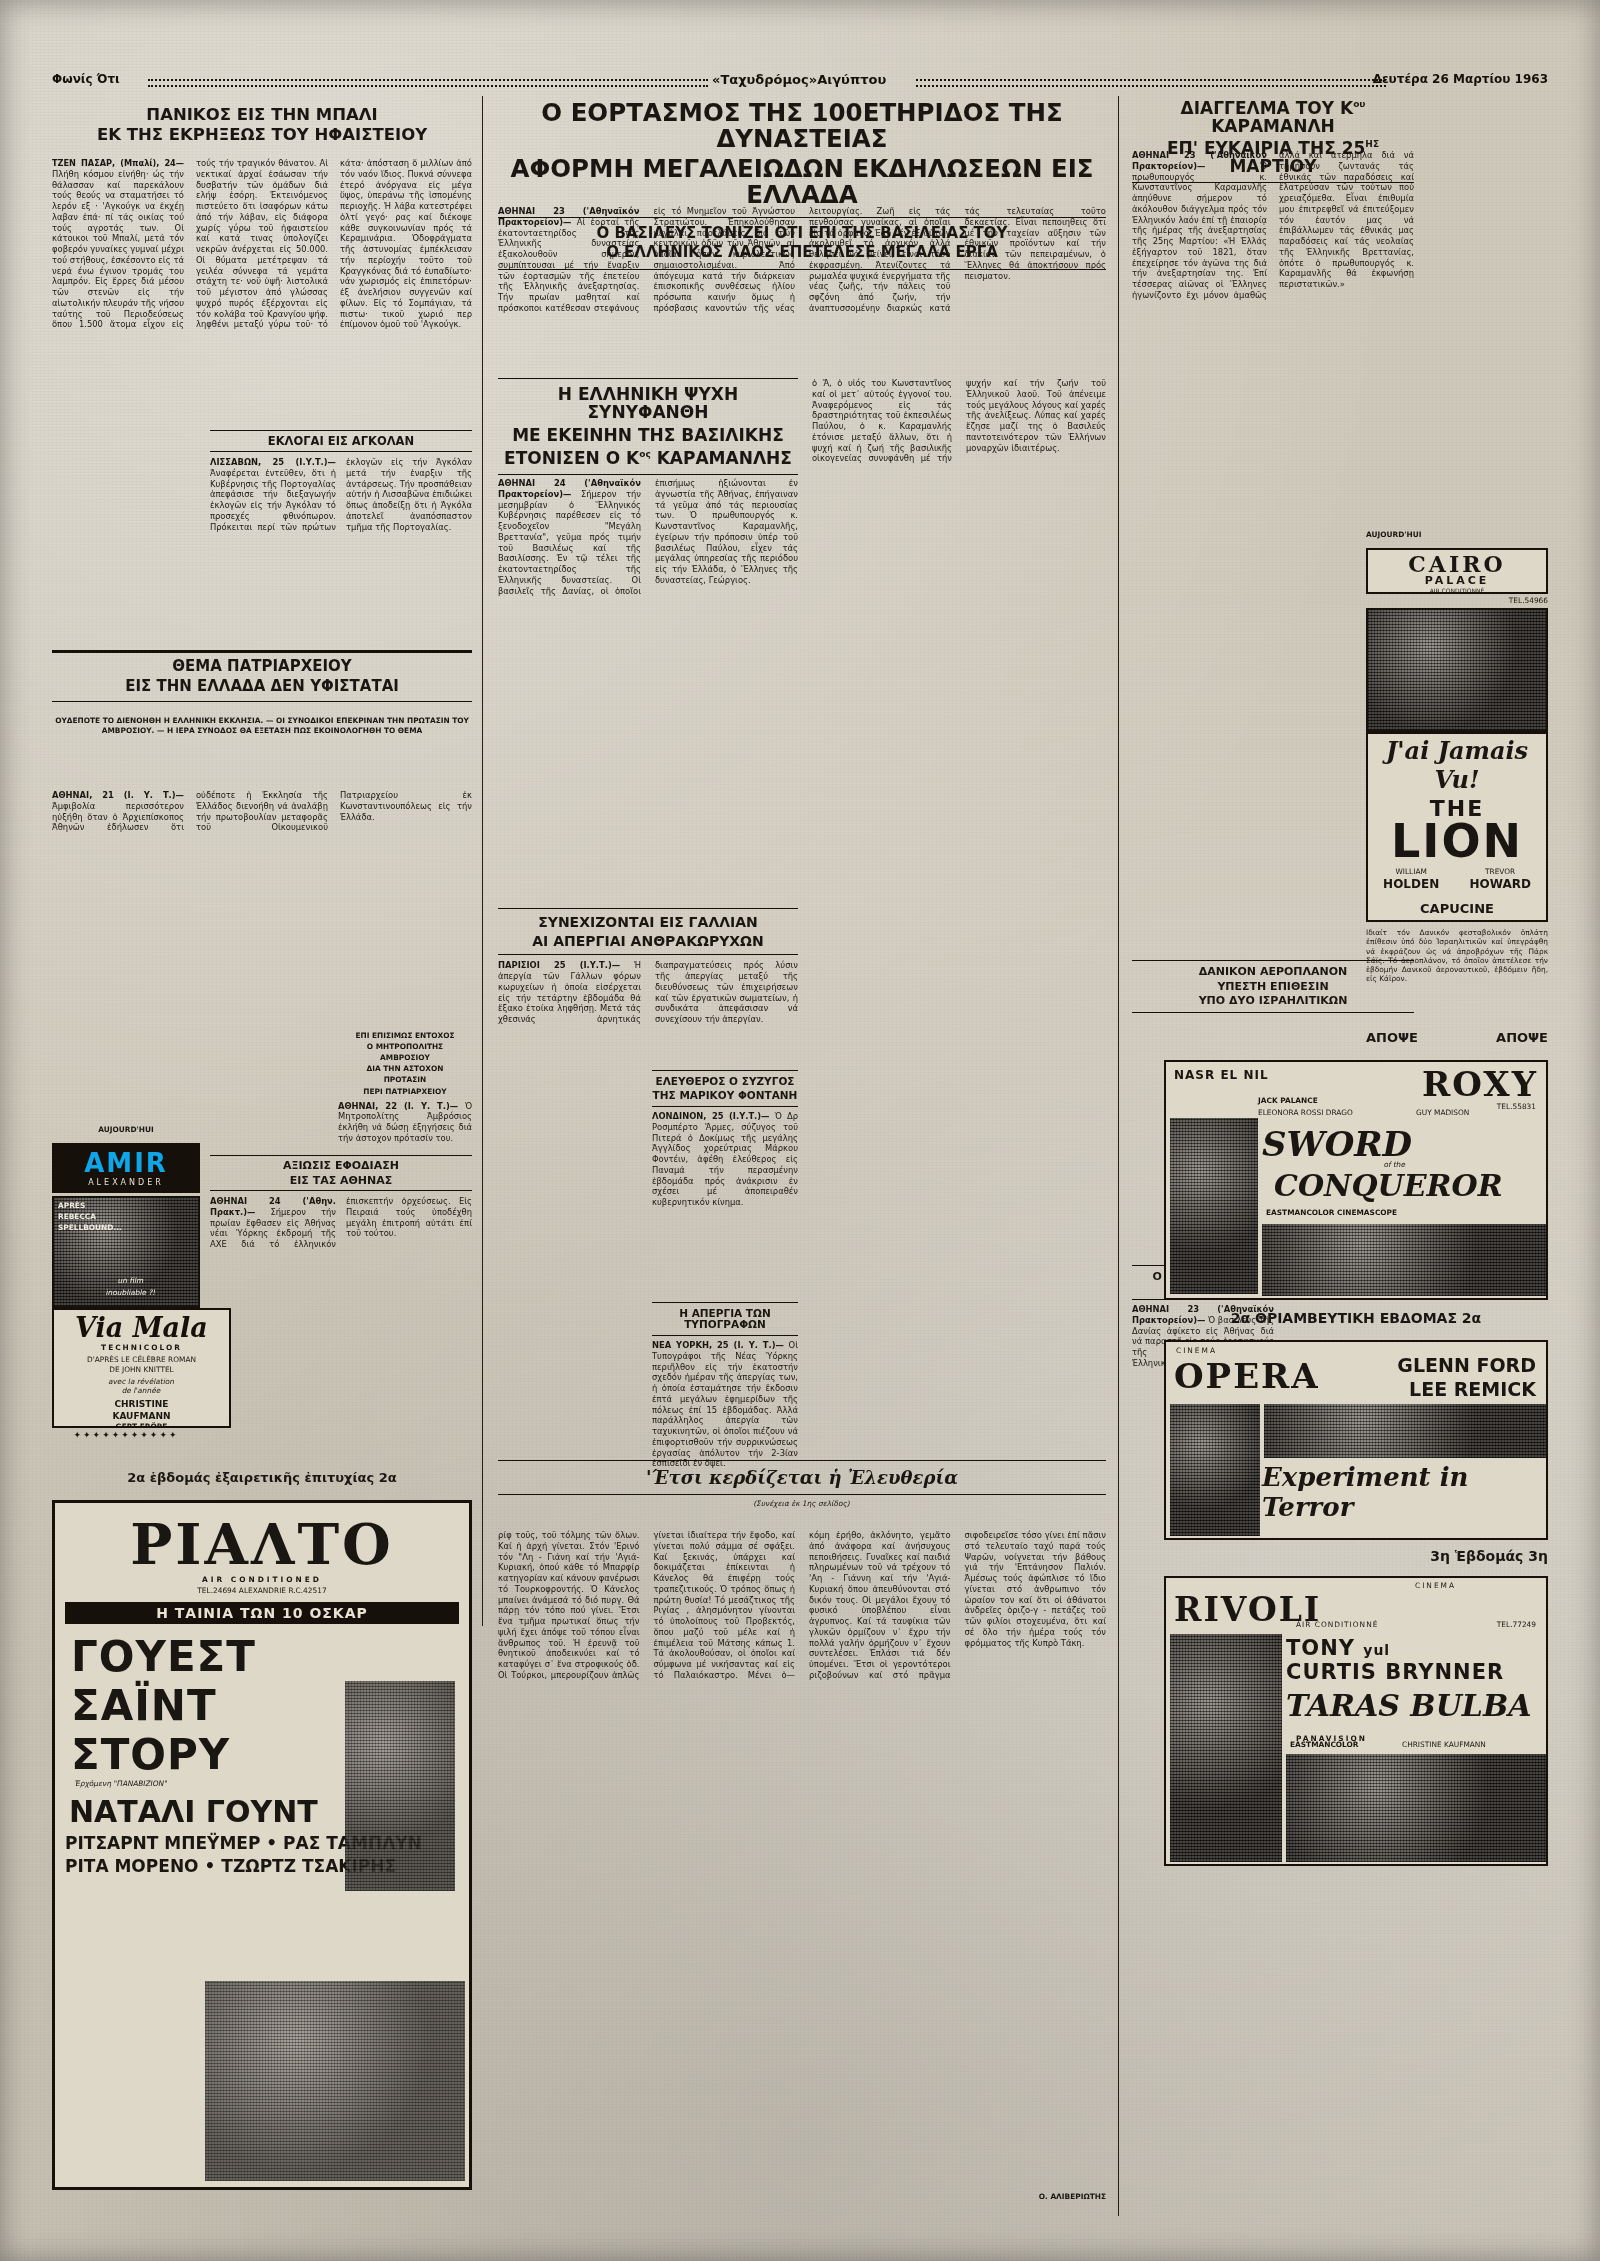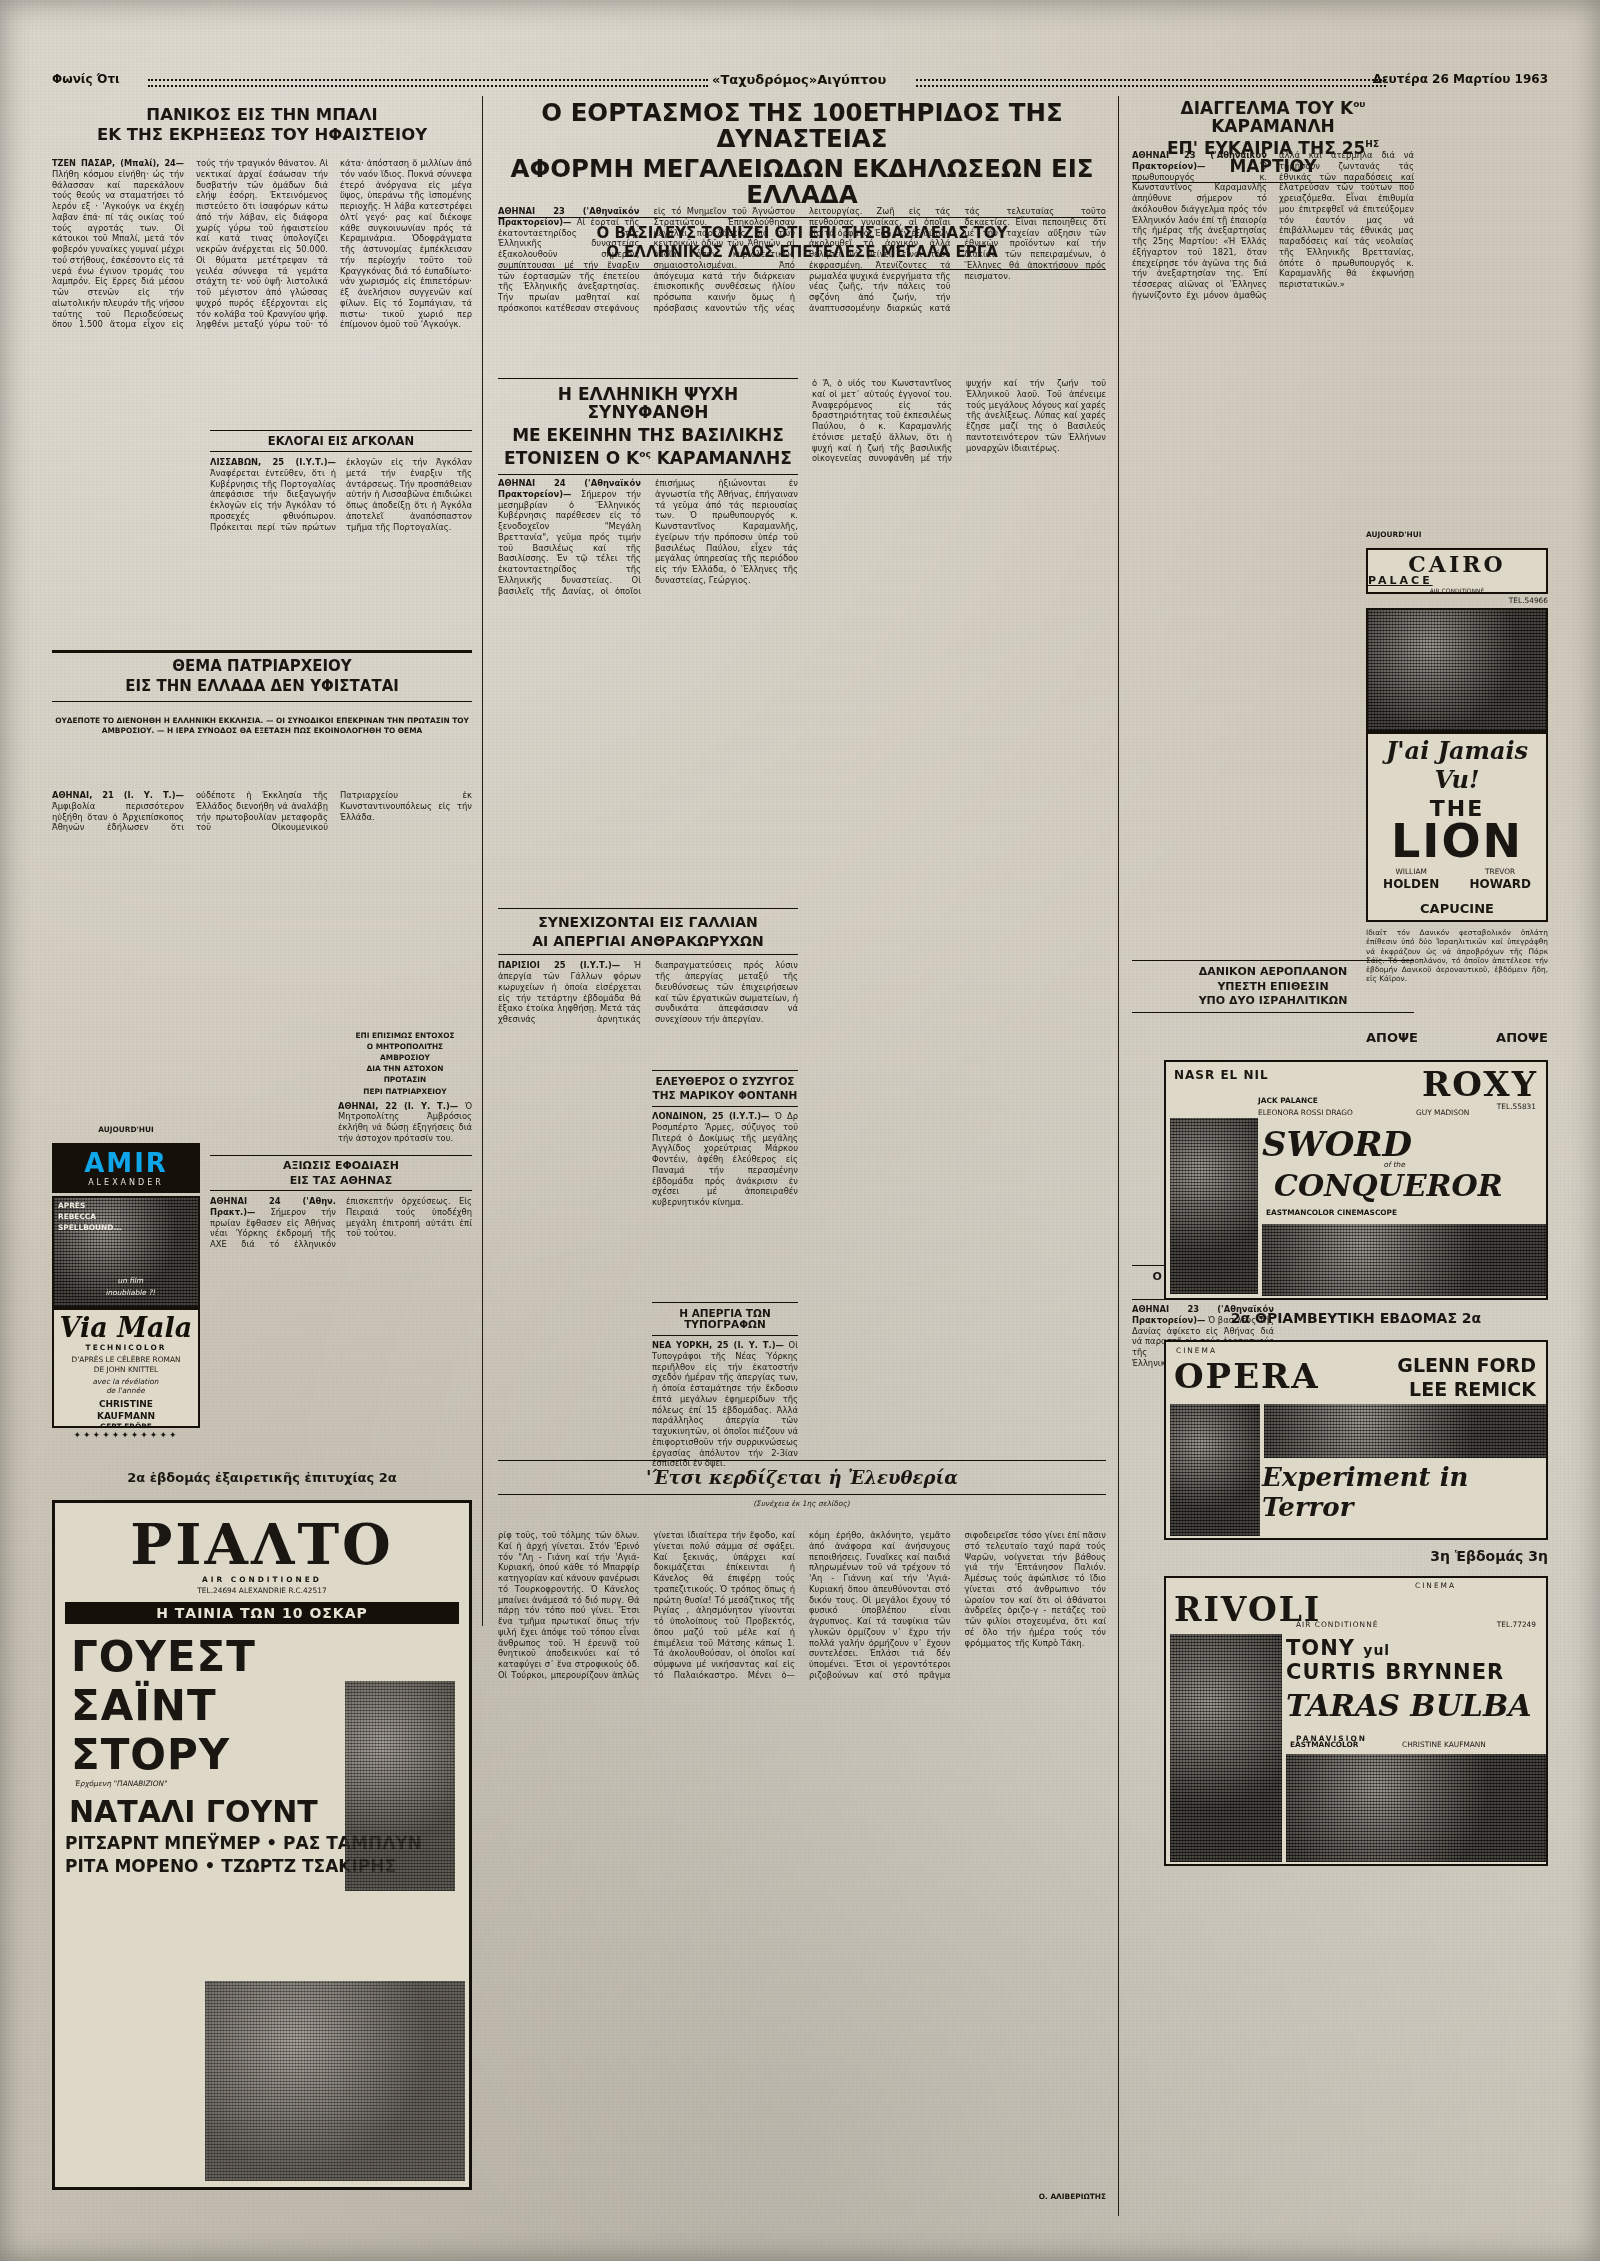--- a/index.html
+++ b/index.html
@@ -137,21 +137,21 @@
     <div style="color:#0ea5e9;font-weight:bold;font-size:26px;text-align:center;margin-top:3px;letter-spacing:2px;">AMIR</div>
     <div style="color:#e6e0d2;font-size:8px;text-align:center;letter-spacing:3px;">ALEXANDER</div>
   </div>
   <div class="adbox ph" style="left:52px;top:1196px;width:148px;height:112px;">
     <div class="tiny" style="position:absolute;left:4px;top:3px;color:#f0ece0;font-weight:bold;">APRÈS</div>
     <div class="tiny" style="position:absolute;left:4px;top:14px;color:#f0ece0;font-weight:bold;">REBECCA</div>
     <div class="tiny" style="position:absolute;left:4px;top:25px;color:#f0ece0;font-weight:bold;">SPELLBOUND...</div>
     <div class="tiny" style="position:absolute;left:64px;top:78px;color:#f8f4e8;font-style:italic;">un film</div>
     <div class="tiny" style="position:absolute;left:52px;top:90px;color:#f8f4e8;font-style:italic;">inoubliable ?!</div>
   </div>
-  <div class="adbox" style="left:52px;top:1308px;width:148px;height:120px;background:#ded8c8;">
+  <div class="adbox" style="left:52px;top:1308px;width:179px;height:120px;background:#ded8c8;">
     <div class="bigscript" style="font-size:27px;text-align:center;margin-top:2px;color:#15110a;">Via Mala</div>
     <div class="tiny center" style="letter-spacing:2px;font-weight:bold;">TECHNICOLOR</div>
     <div class="tiny center" style="margin-top:3px;">D'APRÈS LE CÉLÈBRE ROMAN</div>
     <div class="tiny center">DE JOHN KNITTEL</div>
     <div class="tiny center" style="margin-top:3px;font-style:italic;">avec la révélation</div>
     <div class="tiny center" style="font-style:italic;">de l'année</div>
     <div class="tiny center" style="margin-top:4px;font-weight:bold;font-size:9px;">CHRISTINE</div>
     <div class="tiny center" style="font-weight:bold;font-size:9px;">KAUFMANN</div>
     <div class="tiny center" style="font-weight:bold;">GERT FRÖBE</div>
   </div>
@@ -294,21 +294,21 @@
       <span style="font-weight:bold;">ΑΘΗΝΑΙ 23 ('Αθηναϊκόν Πρακτορείον)—</span>
       <span>Ὁ βασιλεύς τῆς Δανίας ἀφίκετο εἰς Ἀθήνας διά νά παραστῇ εἰς τούς ἑορτασμούς τῆς ἑκατονταετηρίδος τῆς Ἑλληνικῆς δυναστείας.</span>
     </div>
   </div>
 
   <div class="blk" style="left:1366px;top:530px;width:180px;">
     <div class="tiny" style="font-weight:bold;text-align:left;">AUJOURD'HUI</div>
   </div>
   <div class="adbox" style="left:1366px;top:548px;width:182px;height:46px;background:#ded8c8;">
     <div style="font-family:'DejaVu Serif',serif;font-weight:bold;font-size:22px;text-align:center;letter-spacing:3px;margin-top:1px;">CAIRO</div>
-    <div style="font-size:11px;letter-spacing:3px;font-weight:bold;margin-top:-3px;text-decoration:underline;">PALACE</div>
+    <div style="font-size:11px;text-align:center;letter-spacing:3px;font-weight:bold;margin-top:-3px;">PALACE</div>
     <div class="tiny center" style="font-size:6px;">AIR CONDITIONNÉ</div>
   </div>
   <div class="tiny blk" style="left:1366px;top:596px;width:182px;text-align:right;">TEL.54966</div>
 
   <div class="adbox ph" style="left:1366px;top:608px;width:182px;height:124px;"></div>
 
   <div class="adbox" style="left:1366px;top:732px;width:182px;height:190px;background:#ded8c8;">
     <div class="bigscript" style="font-size:24px;text-align:center;margin-top:2px;">
       <span>J'ai</span>
       <span>Jamais</span>

